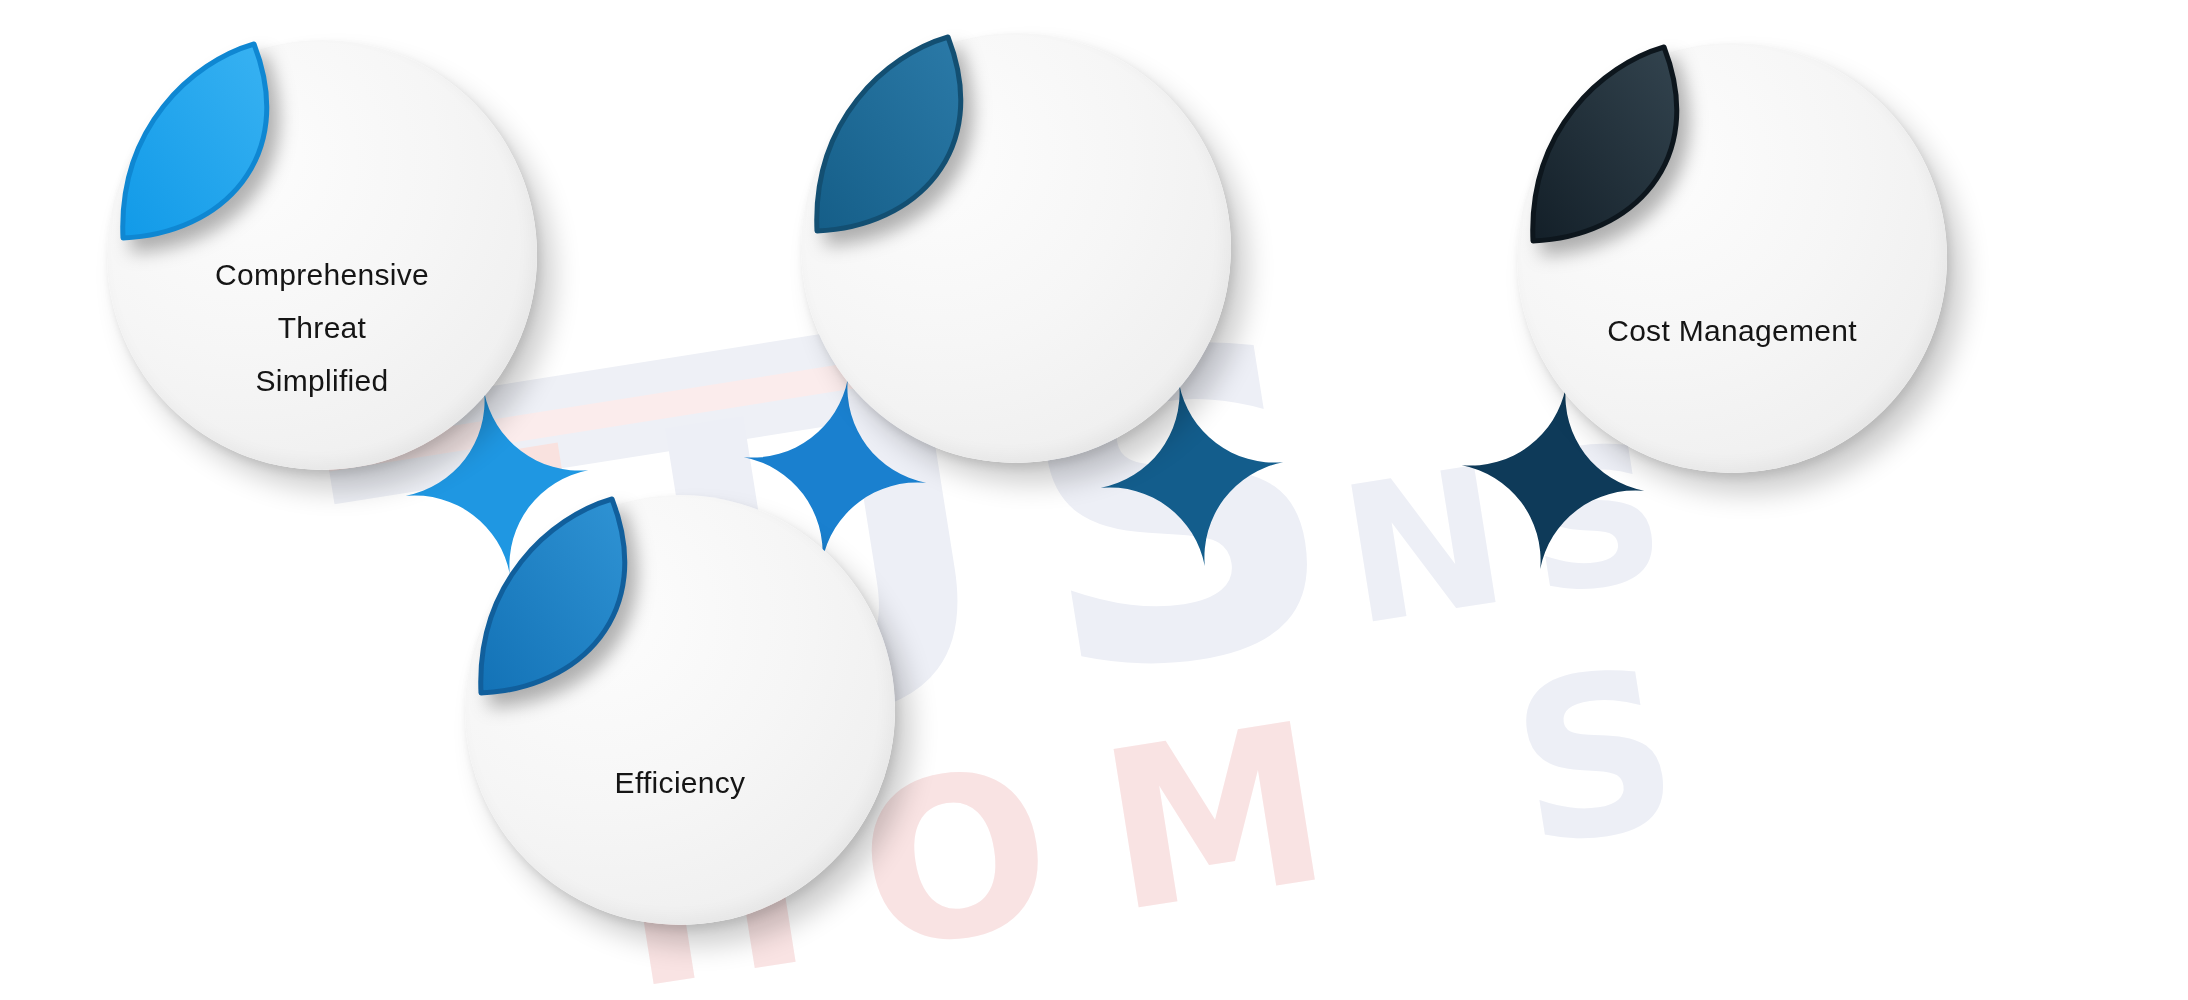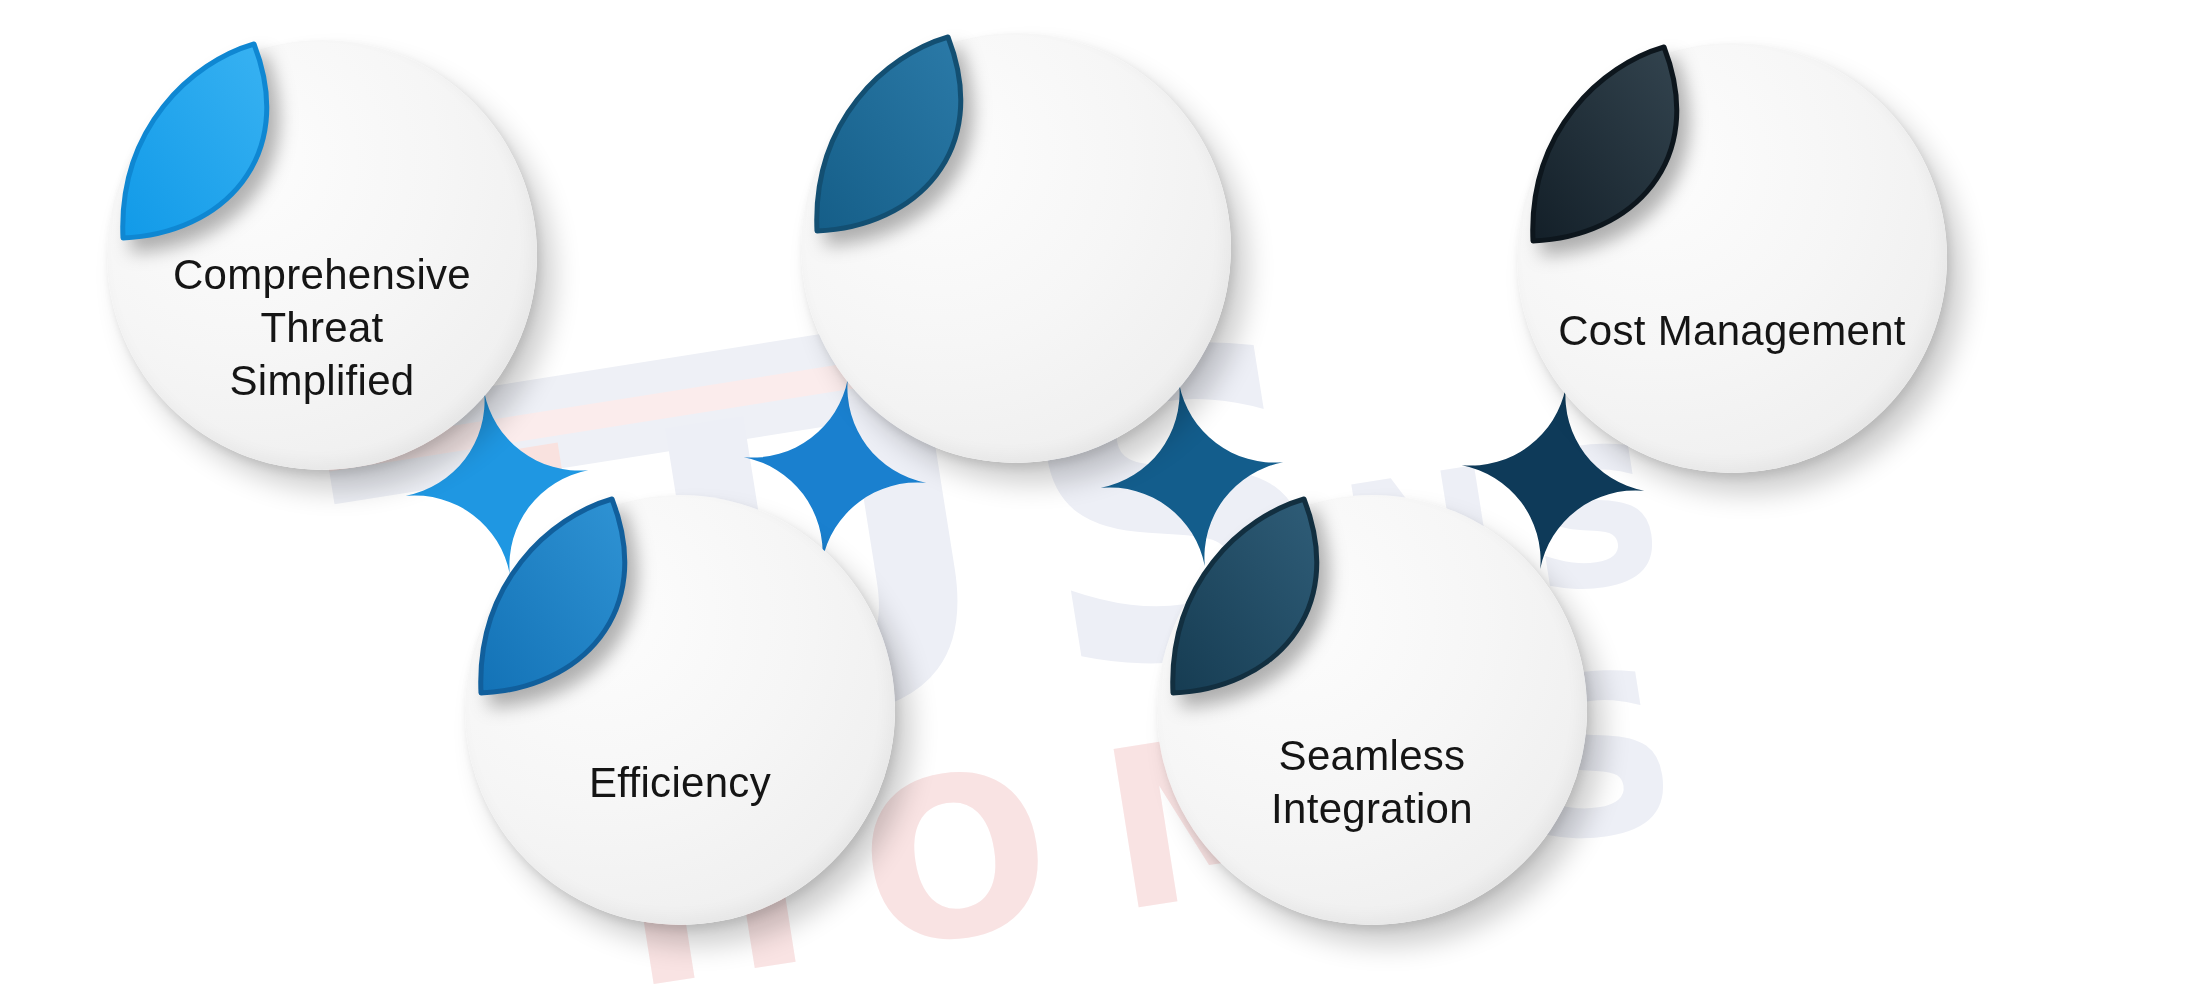--- a/index.html
+++ b/index.html
@@ -43,21 +43,21 @@
   }
   .leaf{
     position:absolute;left:-5px;top:0;width:200px;height:210px;z-index:3;
     filter:drop-shadow(10px 12px 9px rgba(0,0,0,0.30));
   }
   .leaf path{stroke:var(--leaf-stroke,#0d86d0);stroke-width:5;stroke-linejoin:round;}
   .label{
     position:absolute;left:0;top:0;width:100%;height:100%;box-sizing:border-box;
     display:flex;flex-direction:column;justify-content:center;align-items:center;
     padding-top:144px;z-index:4;
-    color:var(--text,#151515);font-size:42px;line-height:53px;font-weight:500;
+    color:var(--text,#151515);font-size:30px;line-height:53px;font-weight:500;
     letter-spacing:0.3px;text-align:center;
   }
 </style>
 </head>
 <body>
 
 <div class="stage">
 
   <div class="wm" style="--band: #eef0f6; --stripe: #fbecec; --handle: #f9e2df; --wmgray: #edeff6; --wmpink: #f9e3e3;">
     <div class="wm-band">
@@ -124,36 +124,20 @@
             <stop offset="0" stop-color="#2b7aa8"></stop>
             <stop offset="1" stop-color="#155e88"></stop>
           </linearGradient>
         </defs>
       <path d="M 152,4 C 90,22 16,88 21,198 C 120,194 196,118 152,4 Z" fill="url(#lg2)"></path>
     </svg>
     <div class="label">
     </div>
   </div>
 
-  <div class="node" style="left: 1157px; top: 495px; --leaf-stroke: #122f40;">
-    <div class="circle"></div>
-    <svg class="leaf" viewBox="0 0 200 210">
-      <defs>
-          <linearGradient id="lg3" x1="1" y1="0" x2="0" y2="1">
-            <stop offset="0" stop-color="#2f5d78"></stop>
-            <stop offset="1" stop-color="#163c52"></stop>
-          </linearGradient>
-        </defs>
-      <path d="M 152,4 C 90,22 16,88 21,198 C 120,194 196,118 152,4 Z" fill="url(#lg3)"></path>
-    </svg>
-    <div class="label">
-      <span>Seamless</span>
-      <span>Integration</span>
-    </div>
-  </div>
 
   <div class="node" style="left: 1517px; top: 43px; --leaf-stroke: #0d161d;">
     <div class="circle"></div>
     <svg class="leaf" viewBox="0 0 200 210">
       <defs>
           <linearGradient id="lg4" x1="1" y1="0" x2="0" y2="1">
             <stop offset="0" stop-color="#33444f"></stop>
             <stop offset="1" stop-color="#131f28"></stop>
           </linearGradient>
         </defs>

